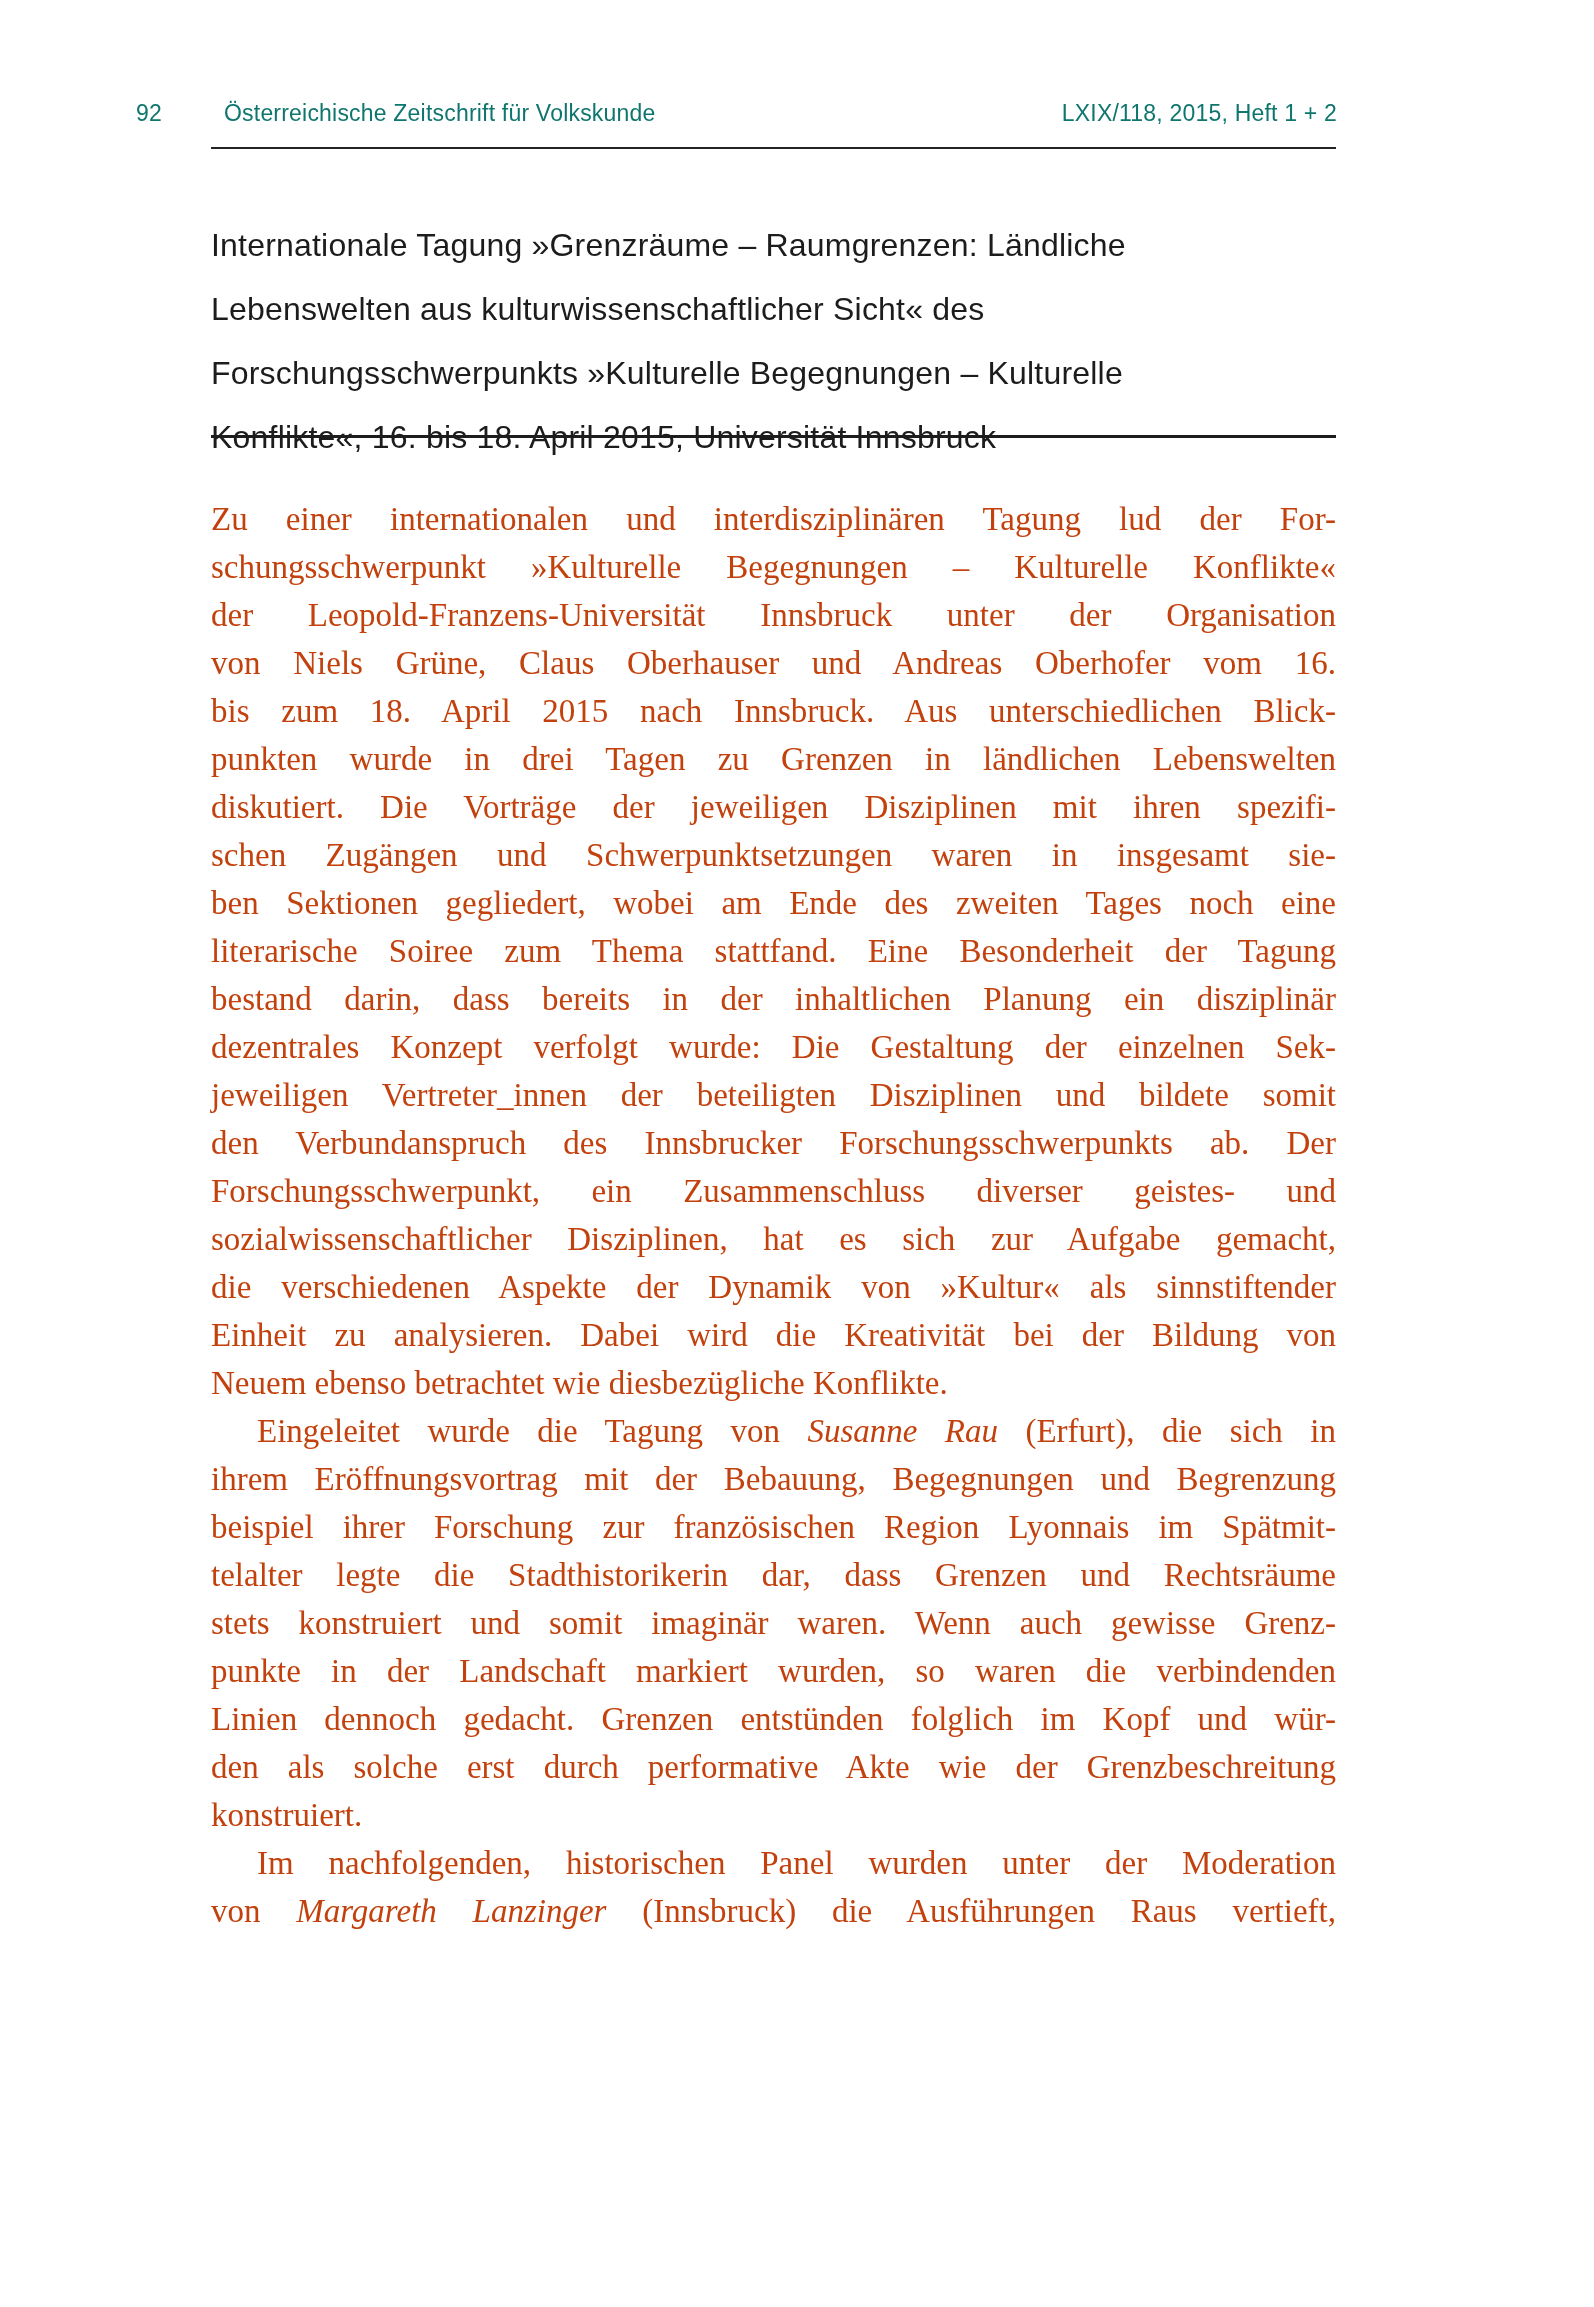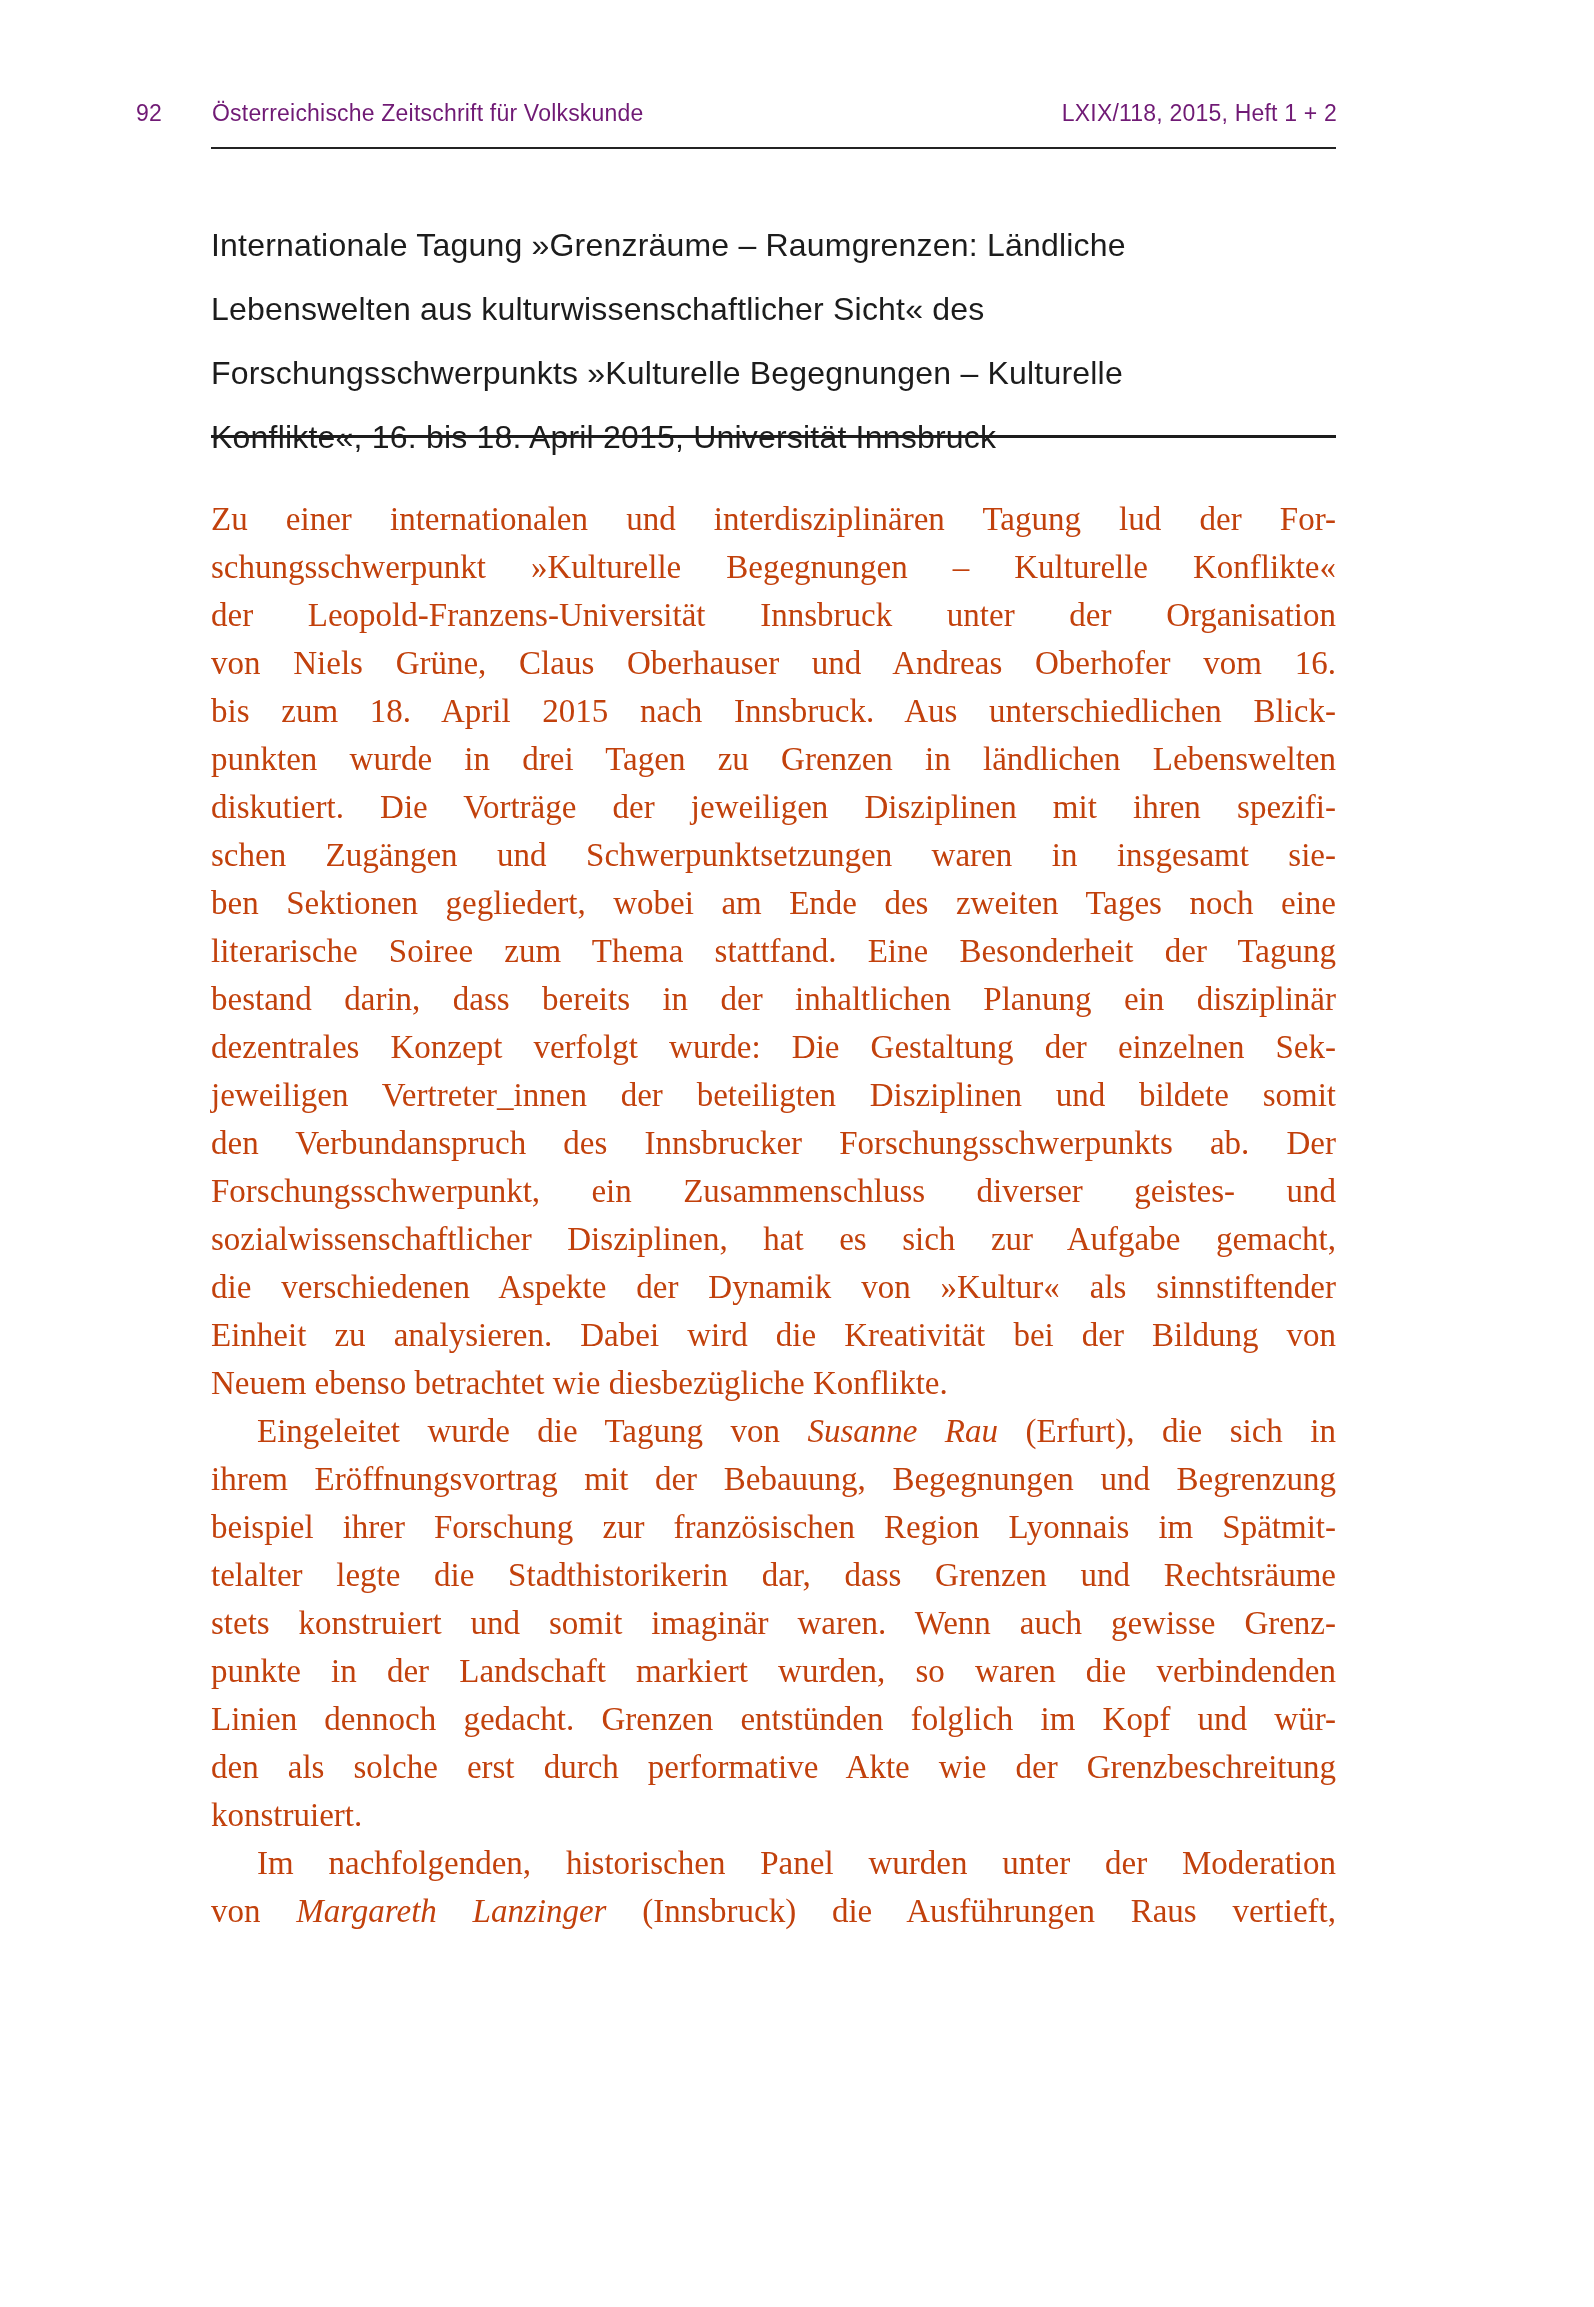--- a/index.html
+++ b/index.html
@@ -12,25 +12,25 @@
     overflow: hidden;
   }
   
   .running-head {
     position: absolute;
     top: 99px;
     left: 136px;
     width: 1201px; 
     height: 32px;
     font: 400 23px/29px "Liberation Sans", sans-serif;
-    color: #701a75;
+    color: #0f766e;
     letter-spacing: 0.2px;
   }
   .page-number   { position: absolute; left: 0; top: 0; }
-  .journal-name  { position: absolute; left: 76px; top: 0; }
+  .journal-name  { position: absolute; left: 88px; top: 0; }
   .issue-info    { position: absolute; right: 0; top: 0; text-align: center; }
 
   .rule {
     position: absolute;
     left: 211px;
     width: 1125px;
     background: #232323;
   }
   .rule-header { top: 147px; height: 2.4px; }
   .rule-title  { top: 435px; height: 3.2px; background: #1d1d1d; }

